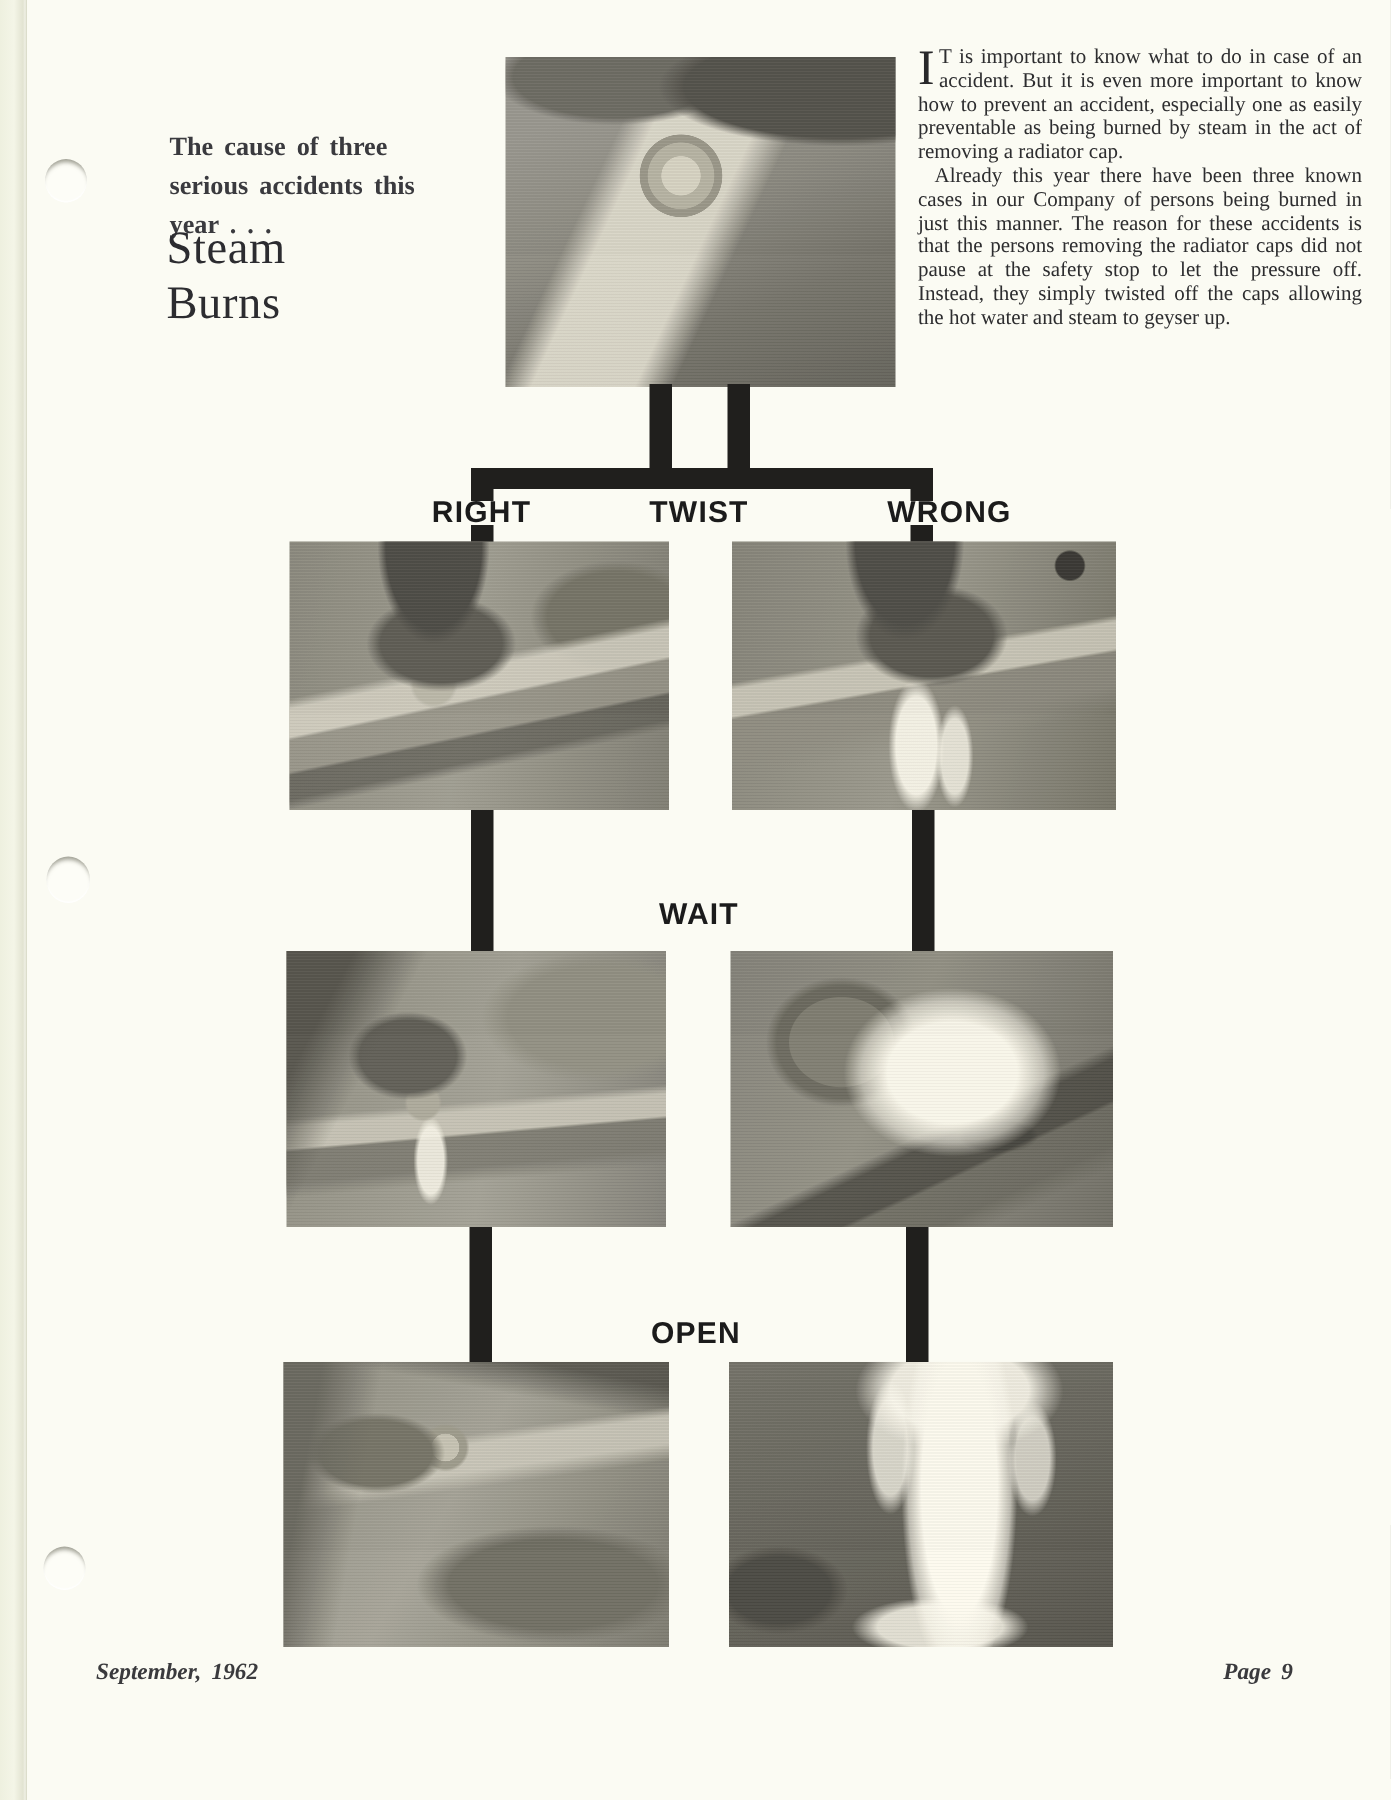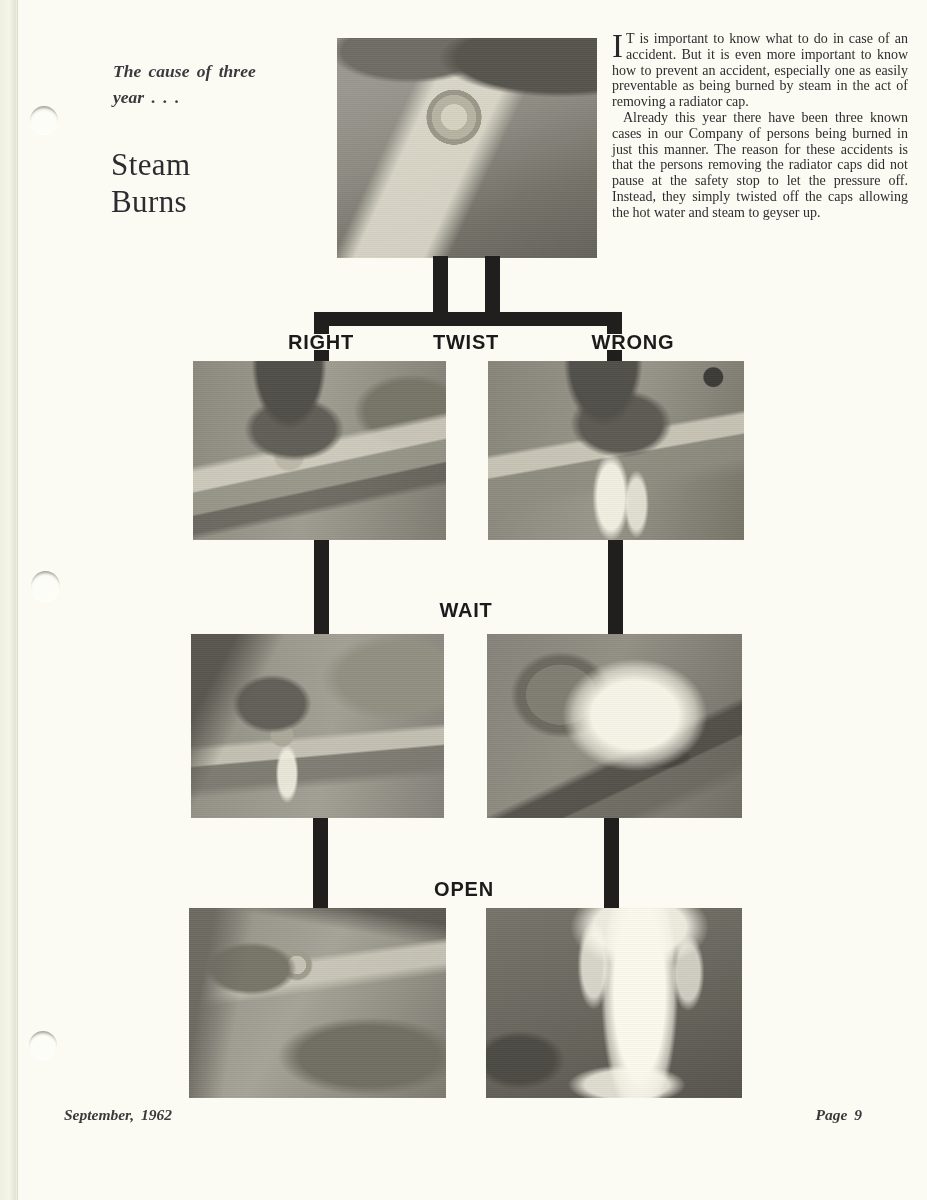--- a/index.html
+++ b/index.html
@@ -22,22 +22,22 @@
     position:absolute;border-radius:50%;
     background:#fdfdf7;
     box-shadow: inset 0 4px 3px -2px rgba(108,108,92,.65), inset 0 -1px 1px rgba(255,255,255,.9);
   }
   #hole-1{left:30px;top:106px;width:28px;height:29px;}
   #hole-2{left:31px;top:571px;width:29px;height:31px;}
   #hole-3{left:29px;top:1031px;width:28px;height:29px;}
 
   
   .kicker{
-    position:absolute;left:113px;top:58px;width:215px;
-    font-style:italic;font-weight:bold;
+    position:absolute;left:113px;top:84px;width:215px;
+    font-weight:bold;
     font-size:17.5px;line-height:26px;
     color:#3a3a3e;word-spacing:3px;
   }
   .big-title{
     position:absolute;left:111px;top:146px;width:220px;
     font-size:31px;line-height:37px;
     color:#2c2c30;letter-spacing:.4px;
   }
 
   
@@ -181,20 +181,21 @@
 
 <div id="page">
 
   <div class="edge-strip"></div>
   <div class="hole" id="hole-1"></div>
   <div class="hole" id="hole-2"></div>
   <div class="hole" id="hole-3"></div>
 
   <div class="kicker">
     <div>The cause of three</div>
+    <div>serious accidents this</div>
     <div>year . . .</div>
   </div>
 
   <div class="big-title">
     <div>Steam</div>
     <div>Burns</div>
   </div>
 
   <div class="photo" id="photo-cap" aria-label="Close-up of a radiator cap on the radiator top tank"></div>
 

